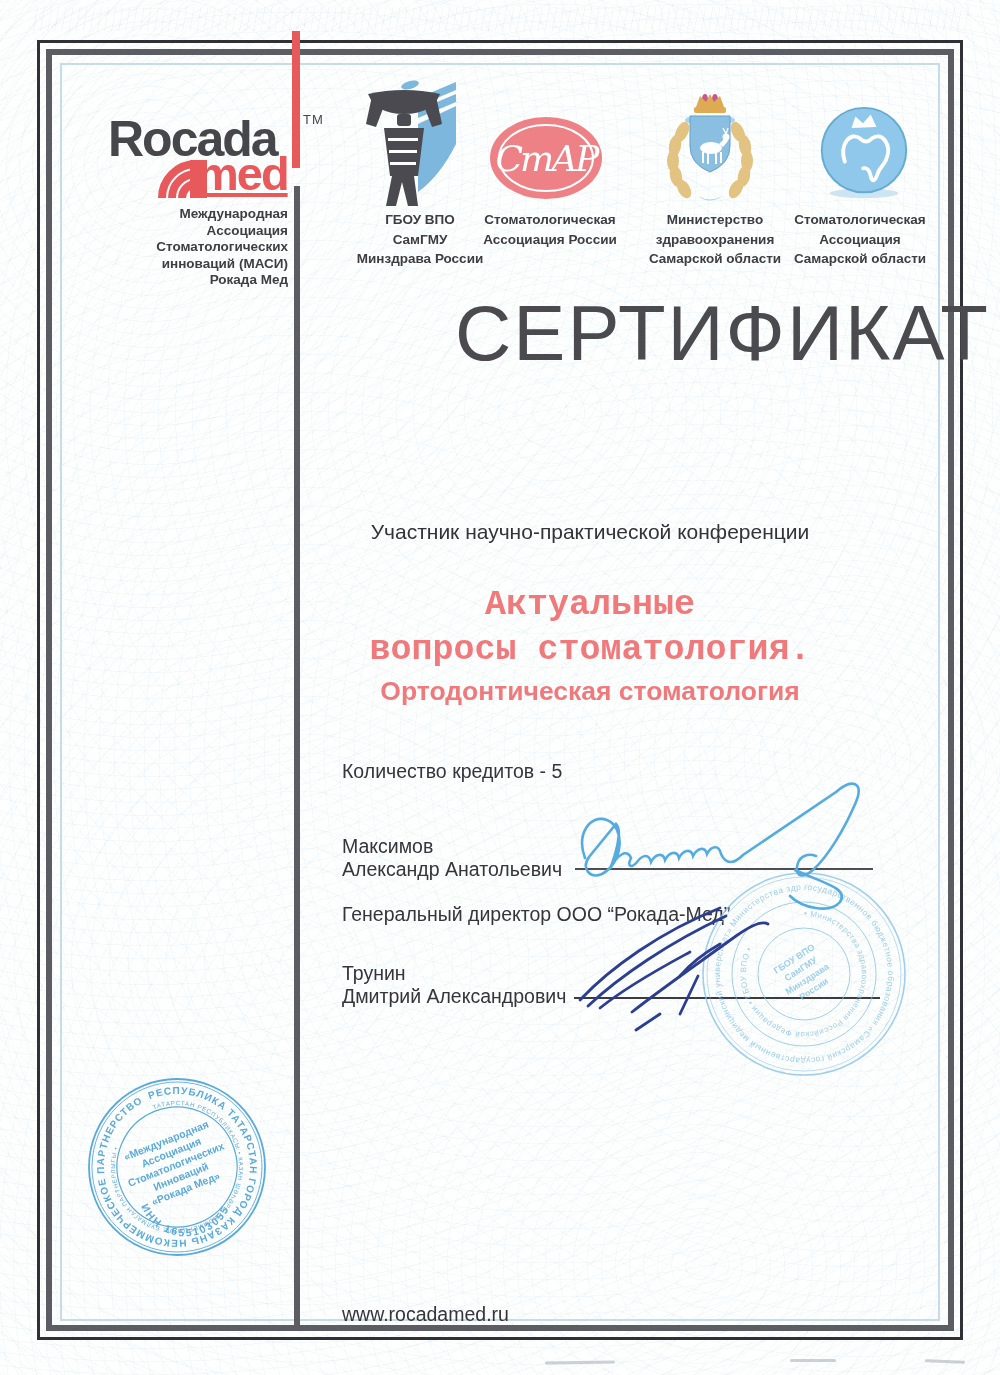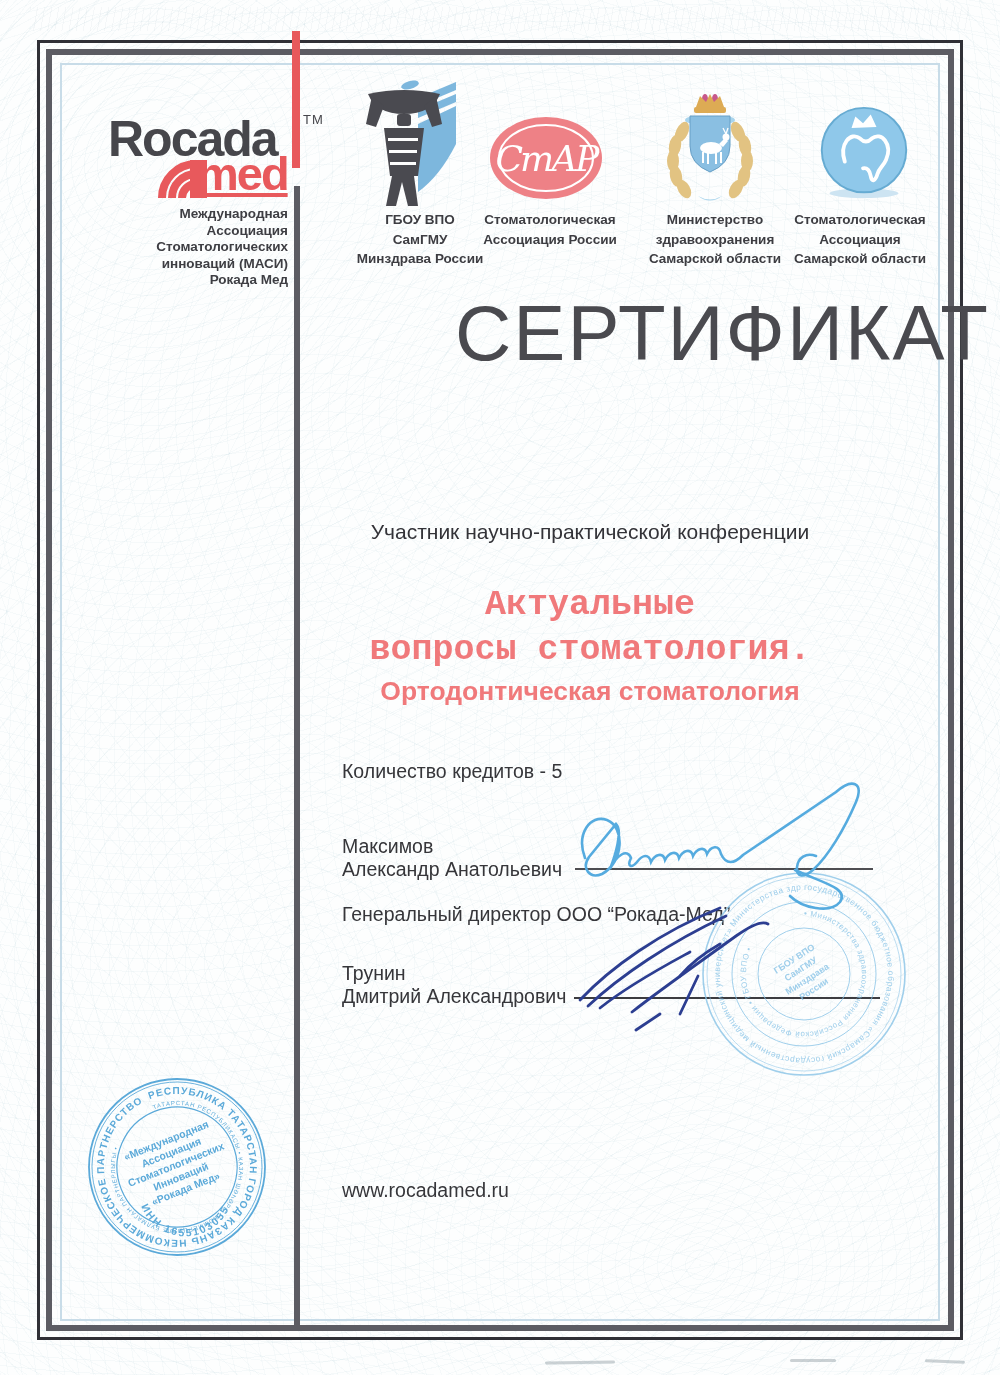--- a/index.html
+++ b/index.html
@@ -43,21 +43,21 @@
   #conf .l3{font-size:26.5px;line-height:37px;}
   .body-txt{font-size:19.5px;color:#36363a;}
   #credits{left:342px;top:760px;}
   #signer1-name{left:342px;top:835px;line-height:23px;}
   #sig1-line{left:575px;top:868px;width:298px;height:2px;background:#4e4e52;}
   #signer1-title{left:342px;top:903px;}
   #signer2-name{left:342px;top:962px;line-height:23px;}
   #sig2-line{left:574px;top:997px;width:306px;height:2px;background:#3c3c40;}
   #signer2-title{left:342px;top:1019px;line-height:26.5px;}
   #date-block{left:342px;top:1182px;line-height:23px;}
-  #website{left:342px;top:1179px;}
+  #website{left:342px;top:1303px;}
   .star-mono{font-family:"DejaVu Serif","Liberation Serif",serif;font-style:italic;}
 </style>
 </head>
 <body>
 
 <div id="page">
 
   <div class="abs top-ghost"></div>
   <div class="abs smudge" style="left:545px;top:1361px;width:70px;transform:rotate(-1deg);"></div>
   <div class="abs smudge" style="left:790px;top:1359px;width:46px;"></div>

